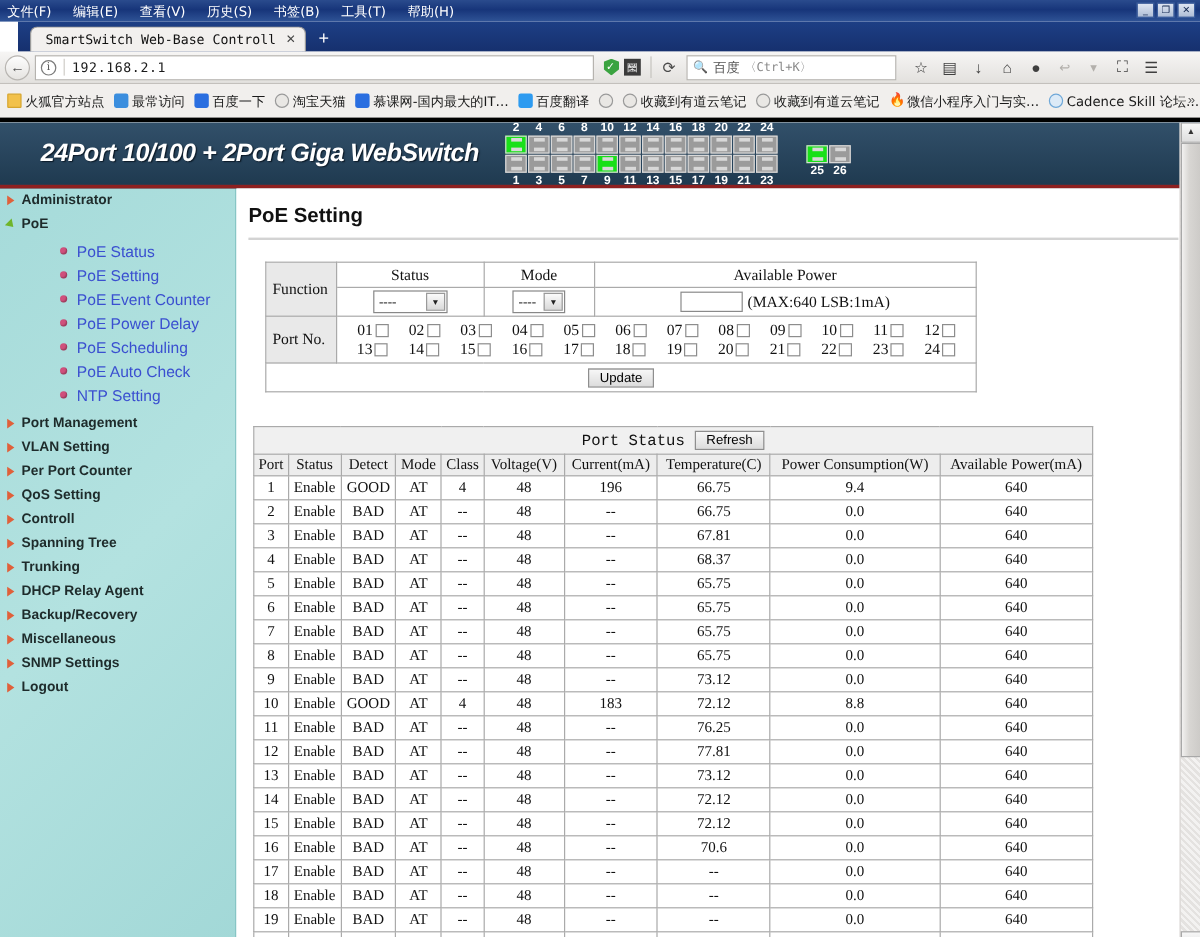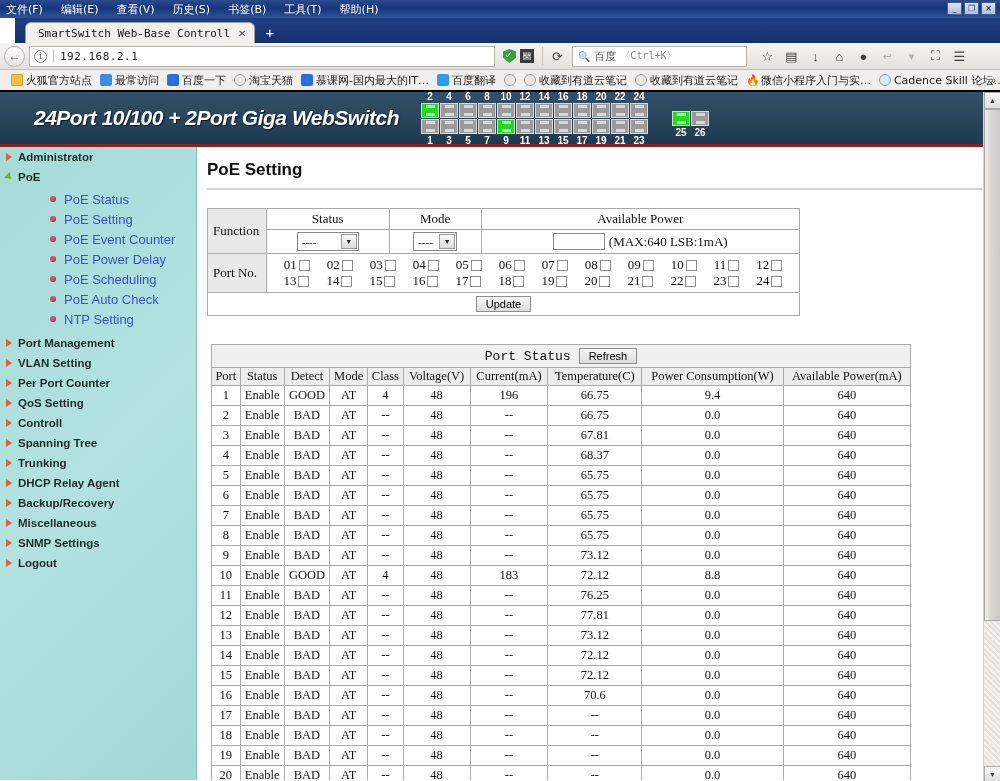--- a/index.html
+++ b/index.html
@@ -127,24 +127,24 @@
   .navicons { display: flex; align-items: center; gap: 3px; margin-left: 6px; }
   .nico {
     width: 21px; height: 21px;
     display: flex; align-items: center; justify-content: center;
     font-size: 13px; color: #3f3f3f; cursor: pointer;
   }
   .nico.dim { color: #b3b0ac; font-size: 11px; }
 
   
   .bmbar {
-    height: 22px; background: #f1efed;
-    border-bottom: 2px solid #000000;
+    height: 32px; background: #f1efed;
+    border-bottom: 4px solid #000000;
     display: flex; align-items: center;
-    padding: 0 7px; overflow: hidden;
+    padding: 0 2px; overflow: hidden;
     position: relative;
   }
   .bm { display: flex; align-items: center; gap: 3px; padding: 0 4px; cursor: pointer; white-space: nowrap; }
   .bm-lbl {
     font-size: 11px; color: #1a1a1a;
     font-family: "DejaVu Sans", sans-serif;
   }
   .fav { width: 12px; height: 12px; flex: 0 0 12px; border-radius: 2px; }
   .fav.folder { background: #f2c14b; border: 1px solid #d6a52e; border-radius: 1px; }
   .fav.globe { background: #e9e7e4; border: 1px solid #9a9a9a; border-radius: 50%; }
@@ -268,21 +268,21 @@
   .hr-line { height: 2px; background: #d3d3d3; width: 775px; margin-bottom: 18px; }
 
   table.grid { border-collapse: collapse; font-family: "Liberation Serif", serif; }
   table.grid td, table.grid th {
     border: 1px solid #aaa;
     font-size: 13px; color: #111;
     background: #fff;
     padding: 2px 4px;
   }
   
-  .fn-table { width: 593px; margin-left: 0; }
+  .fn-table { width: 593px; margin-left: 14px; }
   .fn-table td { text-align: center; }
   .fn-table td.lbl-cell { text-align: left; background: #e9e9e9; font-size: 13px; padding-left: 5px; }
   .fn-table th {
     background: #e9e9e9; font-weight: normal;
     font-size: 13px; text-align: center;
   }
   .sel {
     width: 62px; height: 19px;
     border: 1px solid #888; background: #fff;
     display: inline-flex; align-items: center;

